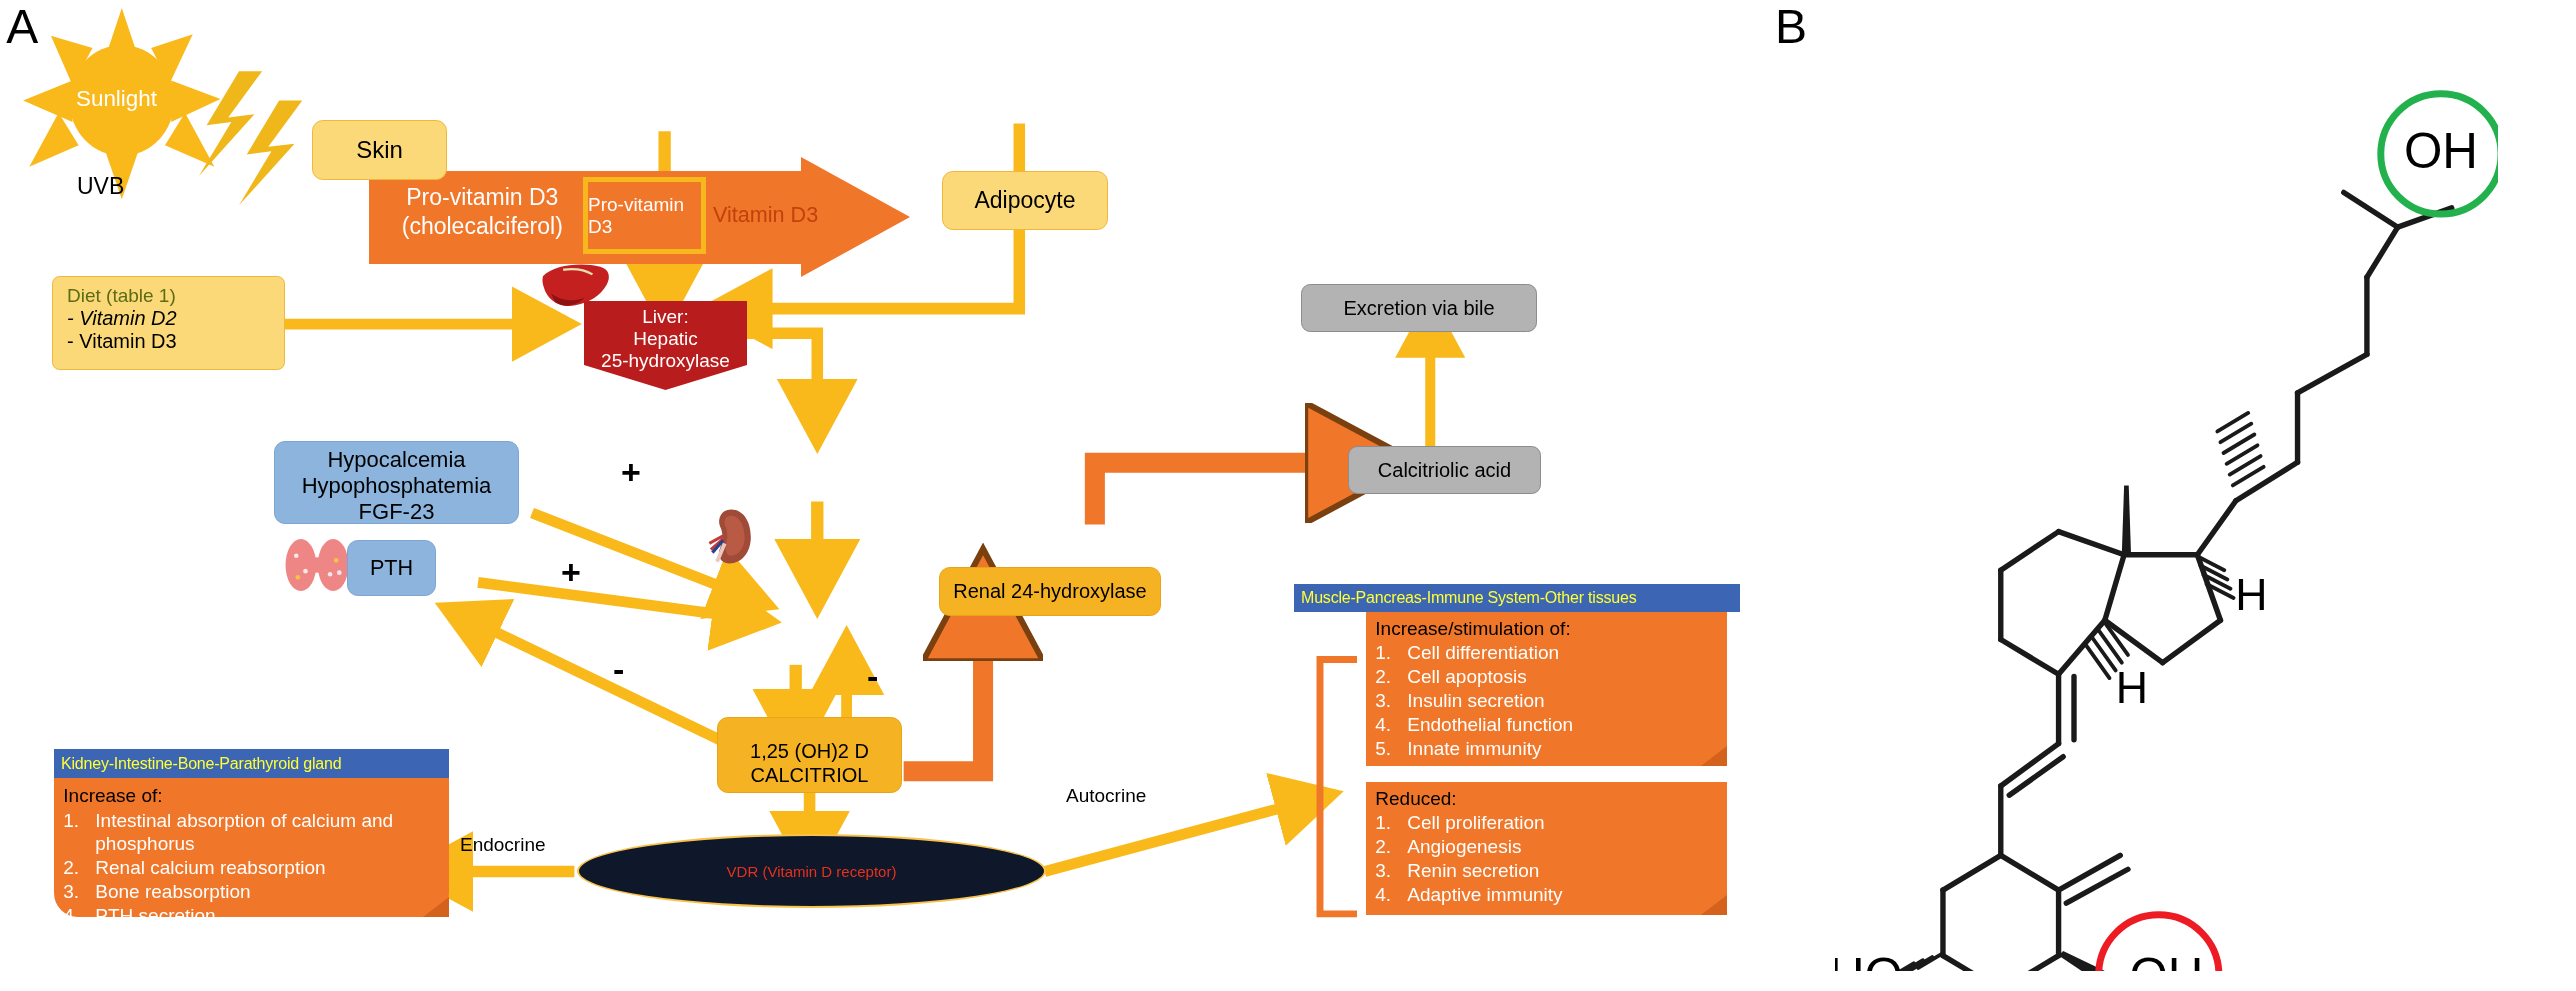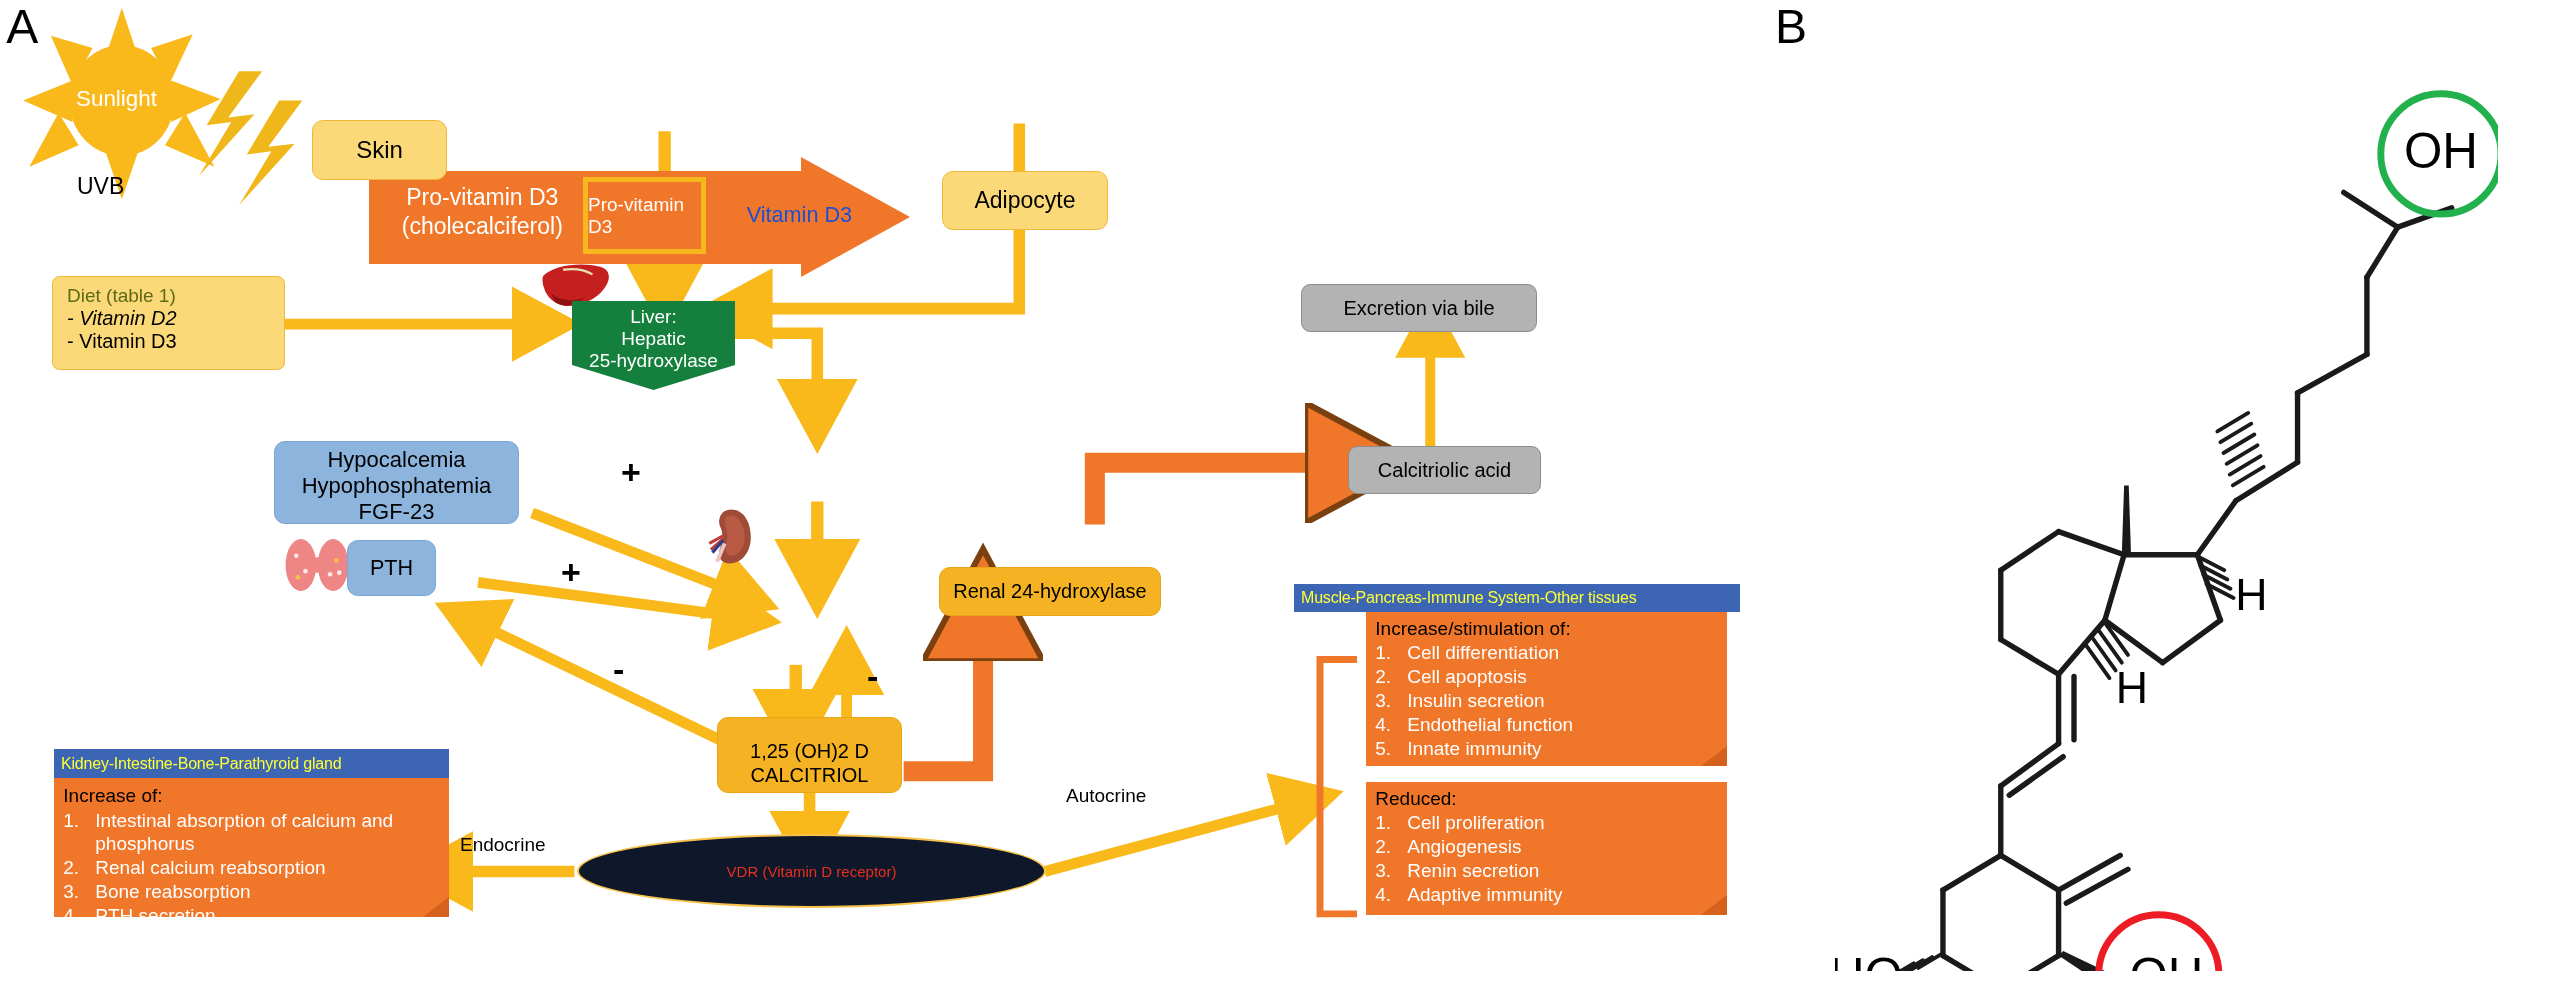--- a/index.html
+++ b/index.html
@@ -9,21 +9,21 @@
   .abs{position:absolute;box-sizing:border-box;}
 
   .panel-letter{font-size:48px;color:#000;font-weight:400;line-height:1;}
 
   
   .box{display:flex;align-items:center;justify-content:center;text-align:center;}
   .rb{border-radius:10.8px;}
 
   .yellow-soft{background:#fcd978;border:1.5px solid #f0b83a;color:#000;}
   .yellow-strong{background:#f5b323;border:1.5px solid #e8a414;color:#000;}
-  .green{background:#15803d;color:#fff;}
+  .green{background:#b91c1c;color:#fff;margin-left:12px;}
   .blue{background:#8cb4dc;border:0.8px solid #7ba6d2;color:#000;}
   .grey{background:#b3b3b3;border:1.5px solid #8c8c8c;color:#000;border-radius:9.3px;}
 
   
   .chev{clip-path:polygon(0 0,100% 0,100% 72%,50% 100%,0 72%);}
 
   
   .card{background:#f0762a;color:#fff;}
   .card-hd{background:#3c66b4;color:#ffff33;font-size:16px;
            display:flex;align-items:center;padding-left:7px;letter-spacing:-0.2px;}
@@ -123,21 +123,21 @@
   <div class="abs" style="left:77px;top:173px;font-size:23px;">UVB</div>
 
   <div class="abs" style="left:369px;top:171px;width:540px;height:93px;">
     <div class="abs" style="left:0;top:0;width:447px;height:93px;background:#f0762a;"></div>
     <div class="abs" style="left:432px;top:-14px;width:0;height:0;border-top:60px solid transparent;border-bottom:60px solid transparent;border-left:109px solid #f0762a;"></div>
     <div class="abs" style="left:9.3px;top:12.3px;width:208px;color:#fff;font-size:23px;line-height:1.25;text-align:center;">
       <div>Pro-vitamin D3</div>
       <div>(cholecalciferol)</div>
     </div>
     <div class="abs" style="left:214px;top:6.2px;width:123px;height:77px;border:5.4px solid #f7b81d;display:flex;align-items:center;justify-content:center;color:#fff;font-size:19px;">Pro-vitamin D3</div>
-    <div class="abs" style="left:344px;top:31px;width:139px;color:#1d4ed8;font-size:21.6px;text-align:right;">Vitamin D3</div>
+    <div class="abs" style="left:344px;top:31px;width:139px;color:#c2410c;font-size:21.6px;text-align:left;">Vitamin D3</div>
   </div>
 
   <div class="abs box rb yellow-soft" style="left:312px;top:120px;width:135px;height:60px;font-size:24px;">Skin</div>
 
   <div class="abs box rb yellow-soft" style="left:942px;top:171px;width:166px;height:59px;font-size:23px;">Adipocyte</div>
 
   <div class="abs" style="left:52px;top:276px;width:233px;height:94px;background:#fcd978;border:1.5px solid #f0b83a;border-radius:7.7px;padding:7.7px 0 0 14px;">
     <div style="font-size:19px;color:#5c6b16;">Diet (table 1)</div>
     <div style="font-size:20px;color:#000;margin-top:0.8px;font-style:italic;">-    Vitamin D2</div>
     <div style="font-size:20px;color:#000;">-    Vitamin D3</div>
@@ -211,21 +211,21 @@
   <div class="abs vdr" style="left:577px;top:834px;width:469px;height:74px;">VDR (Vitamin D receptor)</div>
 
   <div class="plus" style="left:621px;top:455px;">+</div>
   <div class="plus" style="left:561px;top:555px;">+</div>
   <div class="minus" style="left:613px;top:652px;">-</div>
   <div class="minus" style="left:867px;top:659px;">-</div>
 
   <div class="lbl" style="left:460px;top:834px;">Endocrine</div>
   <div class="lbl" style="left:1066px;top:785px;">Autocrine</div>
 
-  <div class="abs card" style="left:54px;top:749px;width:395px;height:168px;">
+  <div class="abs card" style="left:54px;top:749px;width:395px;height:168px;border-radius:24px;">
     <div class="card-hd" style="height:29px;">Kidney-Intestine-Bone-Parathyroid gland</div>
     <div class="card-body">
       <div class="ttl">Increase of:</div>
       <ol>
         <li>
             <span class="n">1.</span>
             <span>Intestinal absorption of calcium and phosphorus</span>
           </li>
         <li>
             <span class="n">2.</span>

